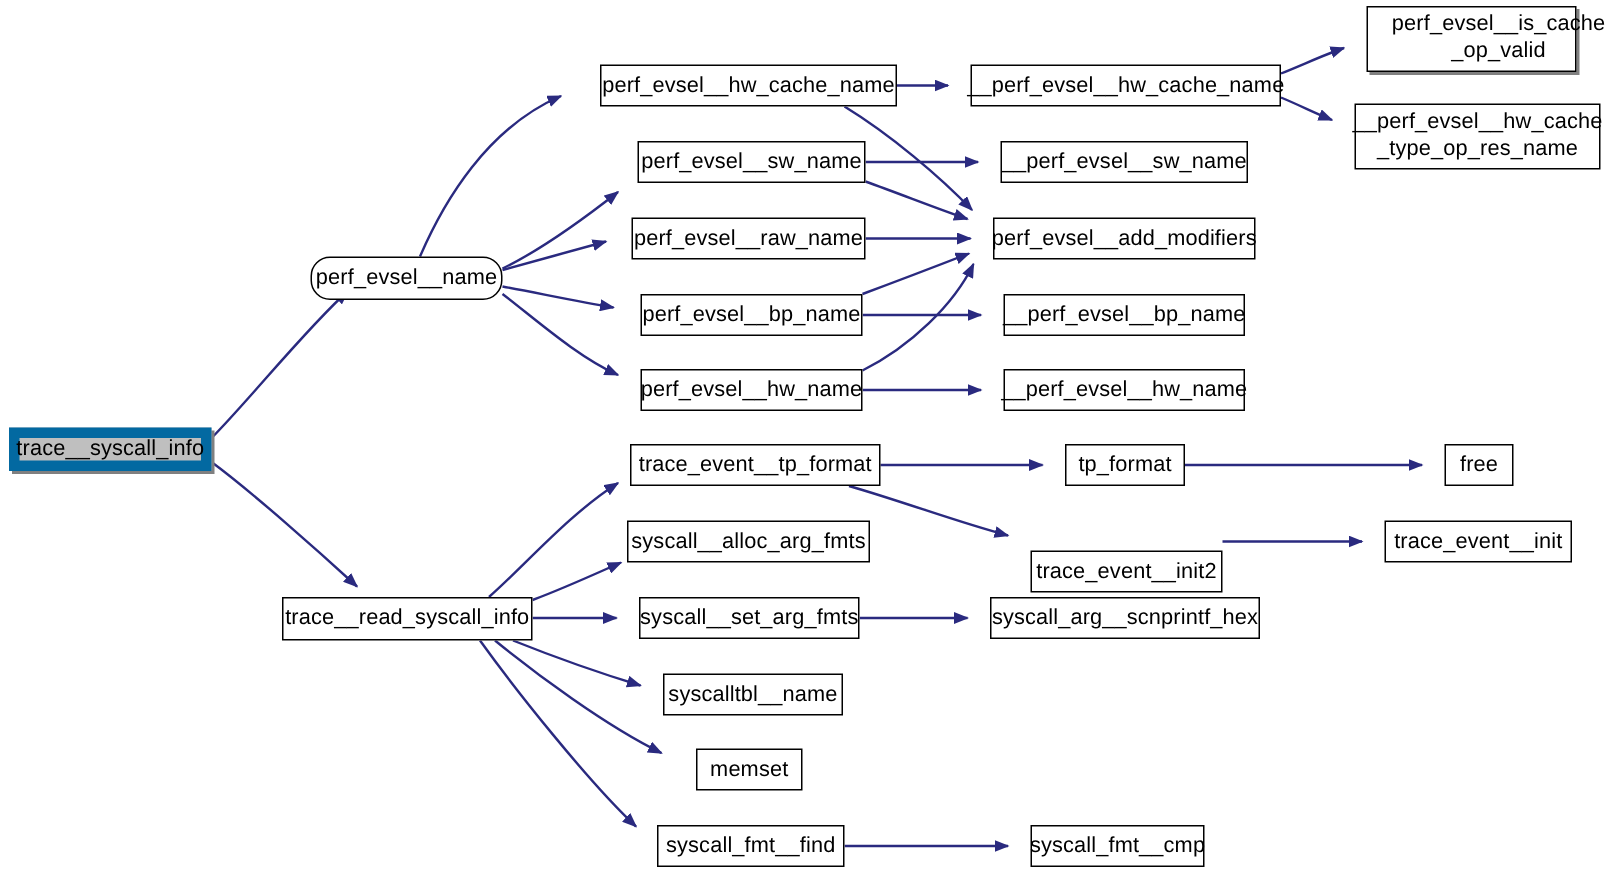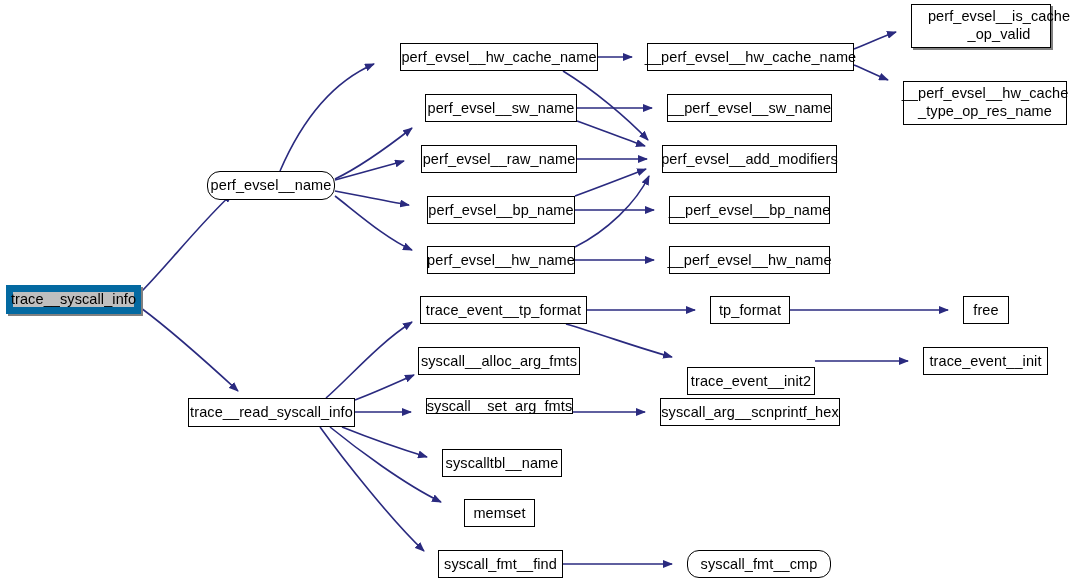--- a/index.html
+++ b/index.html
@@ -102,32 +102,32 @@
       <div class="node" style="left: 207px; top: 171px; width: 128px; height: 29px; border-radius: 13px;">perf_evsel__name</div>
       <div class="node" style="left: 188px; top: 398px; width: 167px; height: 29px;">trace__read_syscall_info</div>
       <div class="node" style="left: 400px; top: 43px; width: 198px; height: 28px;">perf_evsel__hw_cache_name</div>
       <div class="node" style="left: 425px; top: 94px; width: 152px; height: 28px;">perf_evsel__sw_name</div>
       <div class="node" style="left: 421px; top: 145px; width: 156px; height: 28px;">perf_evsel__raw_name</div>
       <div class="node" style="left: 427px; top: 196px; width: 148px; height: 28px;">perf_evsel__bp_name</div>
       <div class="node" style="left: 427px; top: 246px; width: 148px; height: 28px;">perf_evsel__hw_name</div>
       <div class="node" style="left: 647px; top: 43px; width: 207px; height: 28px;">__perf_evsel__hw_cache_name</div>
       <div class="node shadow two-line" style="left: 911px; top: 4px; width: 140px; height: 44px;">perf_evsel__is_cache
 _op_valid</div>
-      <div class="node two-line" style="left: 903px; top: 69px; width: 164px; height: 44px; margin-top: 12px;">__perf_evsel__hw_cache
+      <div class="node two-line" style="left: 903px; top: 69px; width: 164px; height: 44px;">__perf_evsel__hw_cache
 _type_op_res_name</div>
       <div class="node" style="left: 667px; top: 94px; width: 165px; height: 28px;">__perf_evsel__sw_name</div>
       <div class="node" style="left: 662px; top: 145px; width: 175px; height: 28px;">perf_evsel__add_modifiers</div>
       <div class="node" style="left: 669px; top: 196px; width: 161px; height: 28px;">__perf_evsel__bp_name</div>
       <div class="node" style="left: 669px; top: 246px; width: 161px; height: 28px;">__perf_evsel__hw_name</div>
       <div class="node" style="left: 420px; top: 296px; width: 167px; height: 28px;">trace_event__tp_format</div>
       <div class="node" style="left: 418px; top: 347px; width: 162px; height: 28px;">syscall__alloc_arg_fmts</div>
-      <div class="node" style="left: 426px; top: 398px; width: 147px; height: 16px;">syscall__set_arg_fmts</div>
+      <div class="node" style="left: 426px; top: 398px; width: 147px; height: 28px;">syscall__set_arg_fmts</div>
       <div class="node" style="left: 442px; top: 449px; width: 120px; height: 28px;">syscalltbl__name</div>
       <div class="node" style="left: 464px; top: 499px; width: 71px; height: 28px;">memset</div>
       <div class="node" style="left: 438px; top: 550px; width: 125px; height: 28px;">syscall_fmt__find</div>
       <div class="node" style="left: 710px; top: 296px; width: 80px; height: 28px;">tp_format</div>
       <div class="node" style="left: 687px; top: 347px; width: 128px; height: 28px; margin-top: 20px;">trace_event__init2</div>
       <div class="node" style="left: 660px; top: 398px; width: 180px; height: 28px;">syscall_arg__scnprintf_hex</div>
-      <div class="node" style="left: 687px; top: 550px; width: 144px; height: 28px; border-radius: 12px;">syscall_fmt__cmp</div>
+      <div class="node" style="left: 687px; top: 550px; width: 116px; height: 28px;">syscall_fmt__cmp</div>
       <div class="node" style="left: 963px; top: 296px; width: 46px; height: 28px;">free</div>
       <div class="node" style="left: 923px; top: 347px; width: 125px; height: 28px;">trace_event__init</div>
     </div>
 </div>
 
 </body></html>

